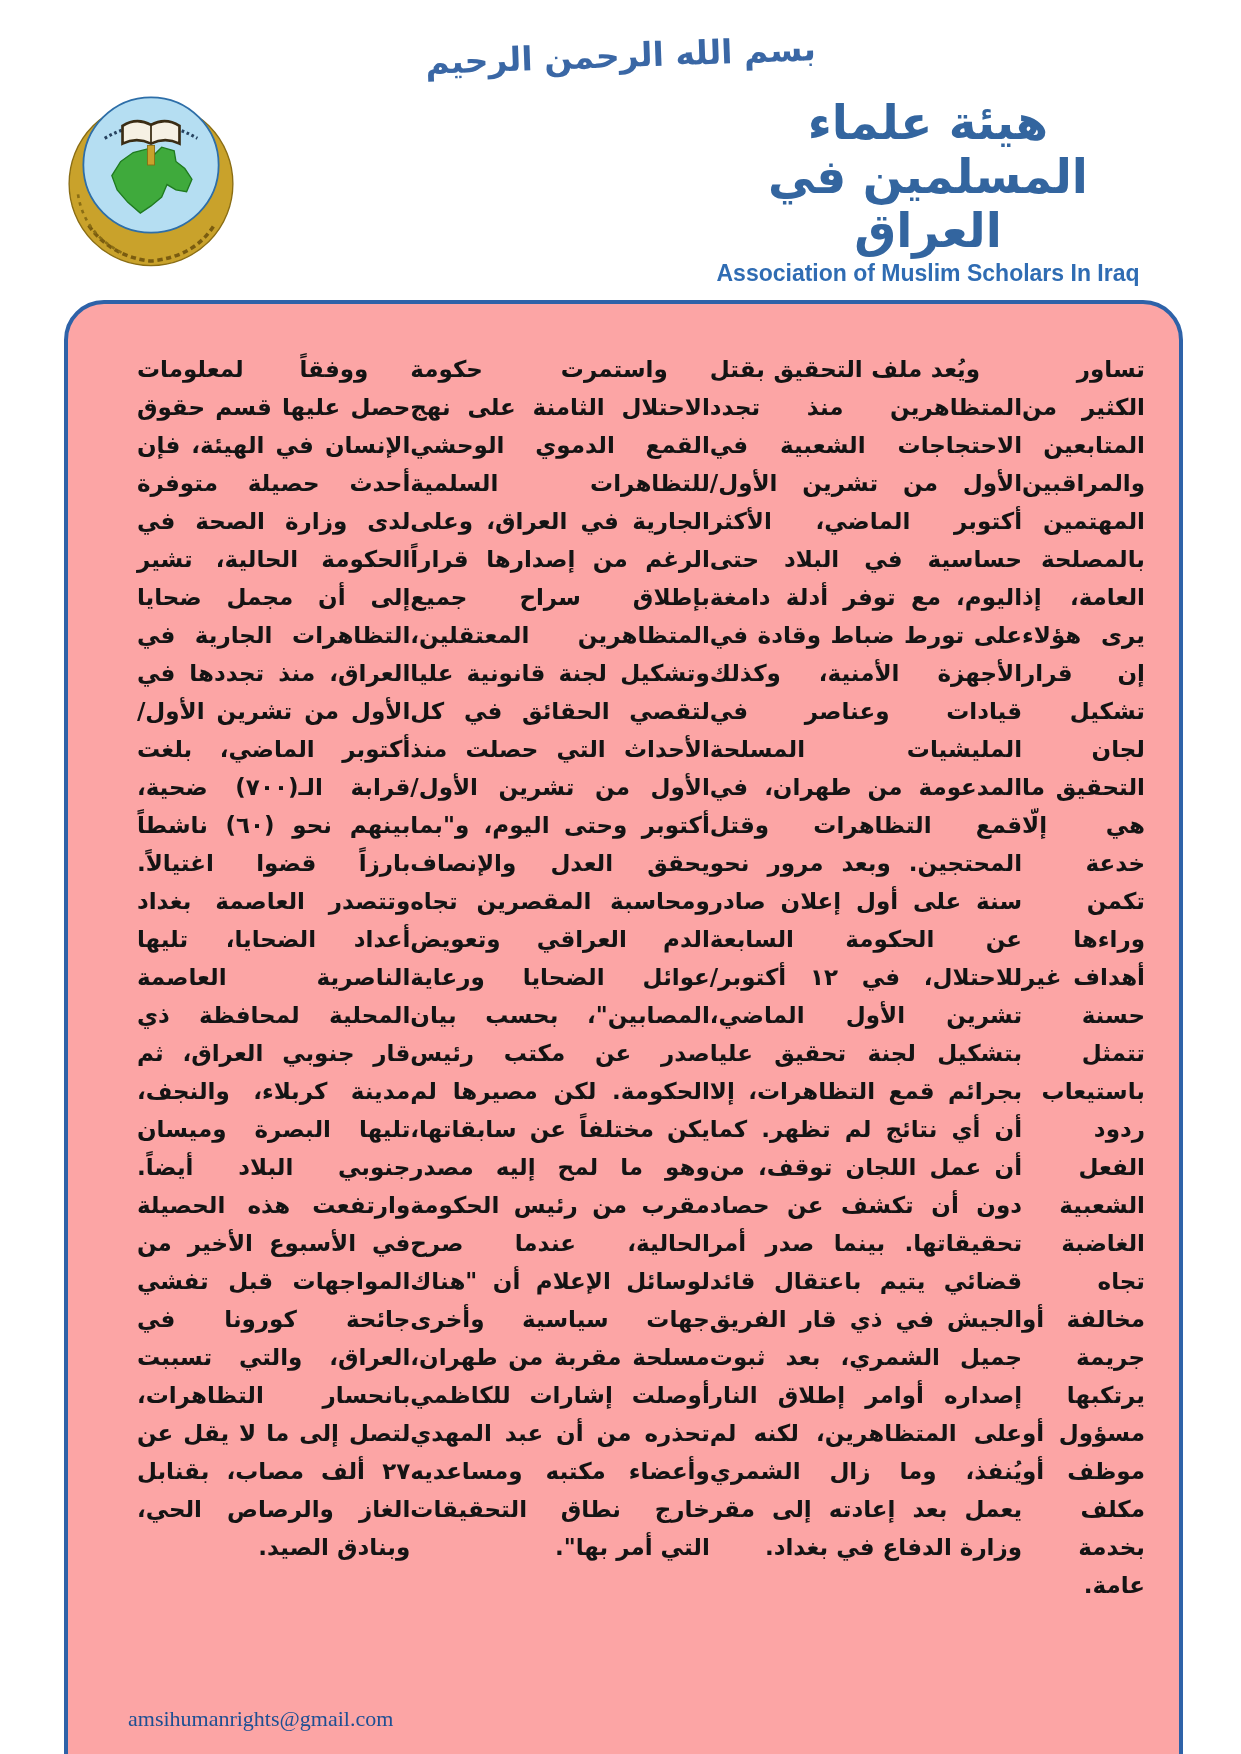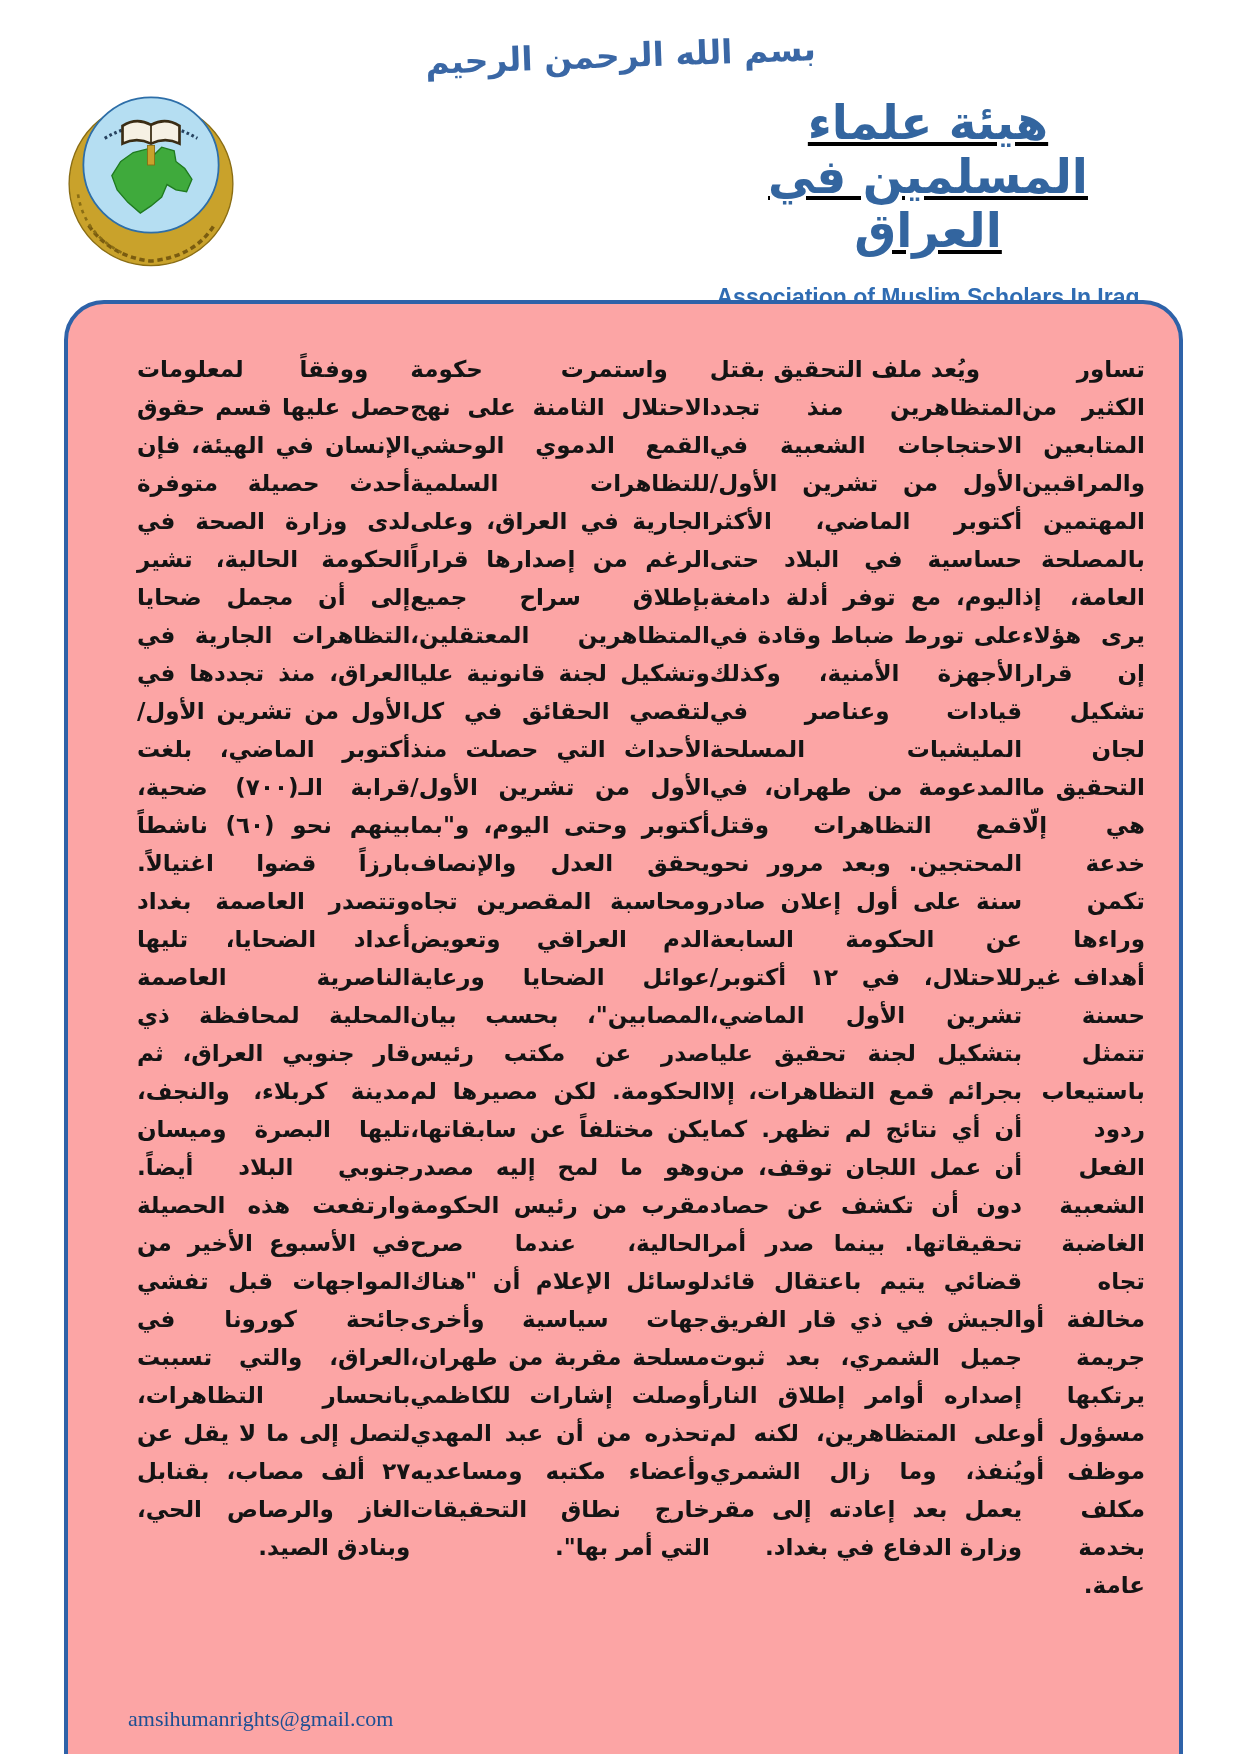--- a/index.html
+++ b/index.html
@@ -20,29 +20,29 @@
     color:#3a67a5;
     transform:rotate(-2deg);
     letter-spacing:1px;
   }
   .logo {
     position:absolute; left:62px; top:92px;
     width:178px; height:178px;
   }
   .org-block {
     position:absolute; right:88px; top:96px;
-    width:450px; text-align:center;text-decoration:underline;
+    width:450px; text-align:center;
   }
   .org-arabic {
     font-size:47px; font-weight:bold;
     color:#33659f; line-height:1.15;
     direction:rtl;
   }
   .org-english {
-    margin-top:26px;
+    margin-top:2px;
     font-size:23px; font-weight:bold;
     color:#2f6cb3;
     font-family:"Liberation Sans", sans-serif;
     white-space:nowrap;
   }
   .dept {
     margin-top:16px;
     font-size:34px; font-weight:bold;
     color:#2c5fa5; direction:rtl;
   }

